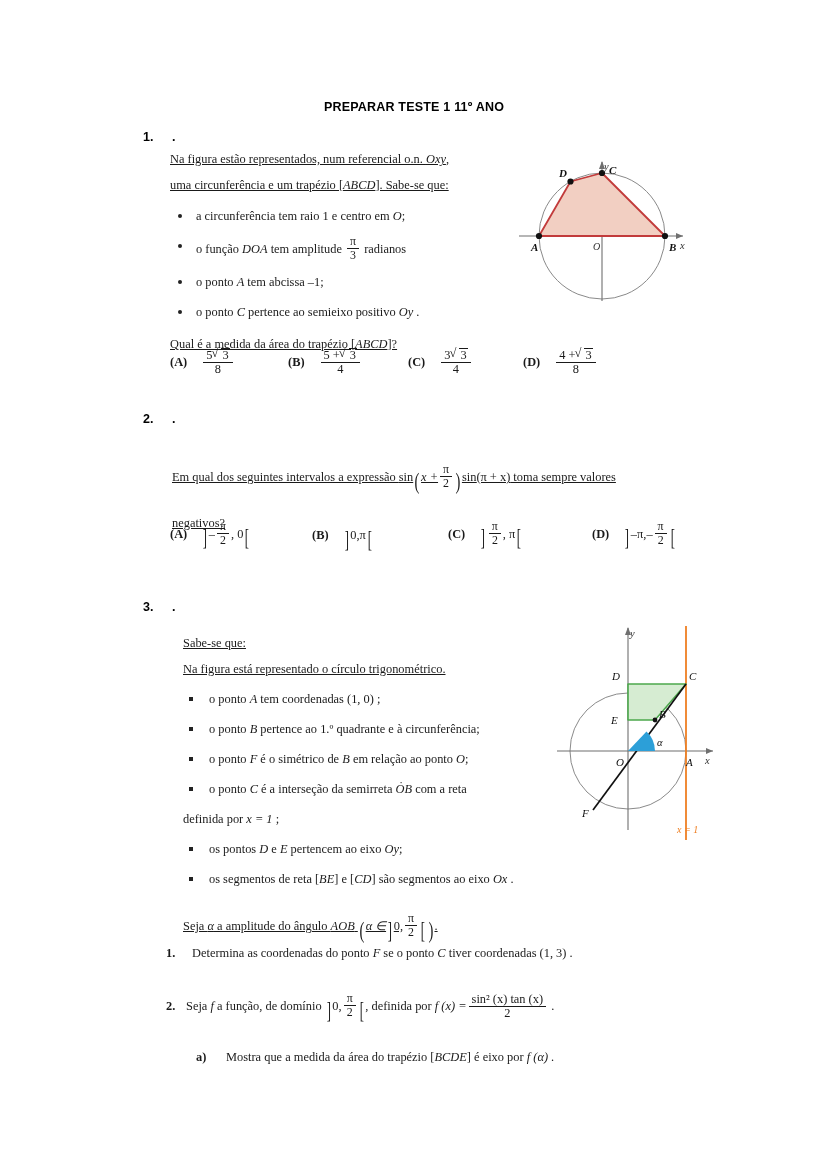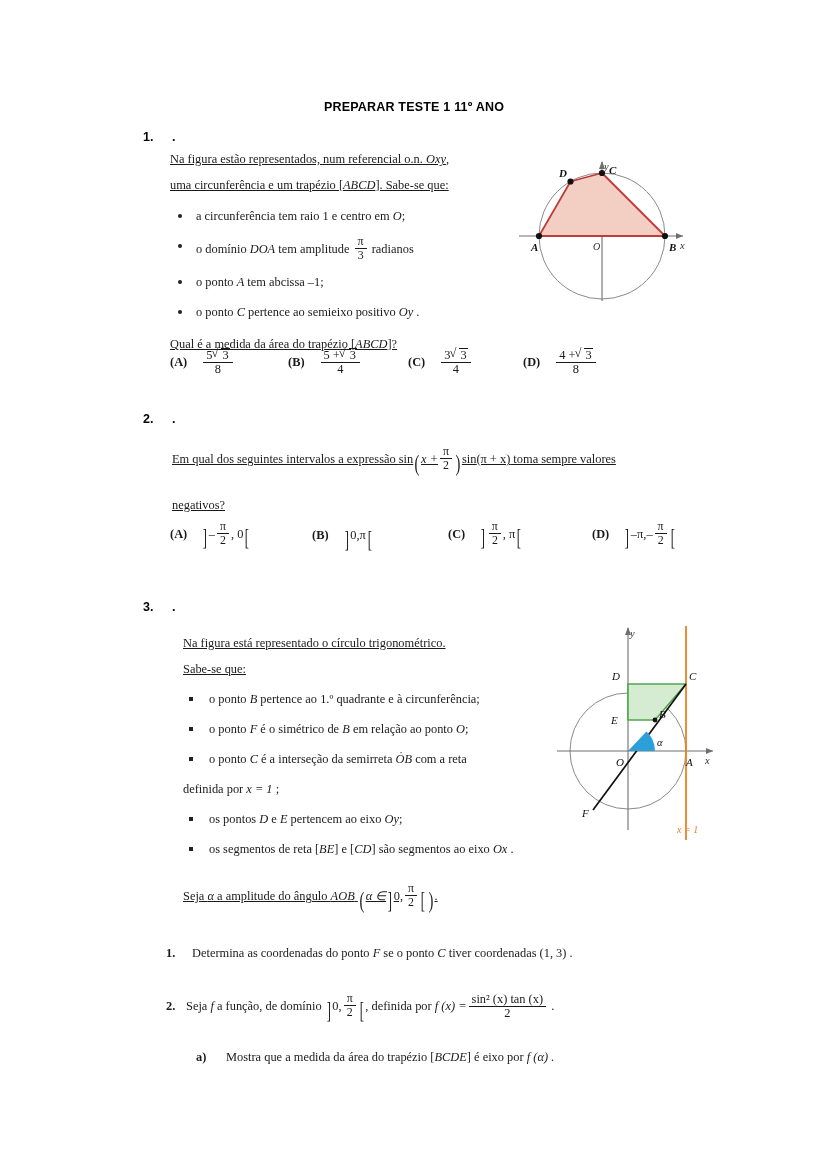--- a/index.html
+++ b/index.html
@@ -193,21 +193,21 @@
       </p>
       <p>
         <span>uma circunferência e um trapézio [</span><span class="it">ABCD</span><span>]. Sabe-se que:</span>
       </p>
 
       <ul class="bullets round" style="margin-top:3px;">
         <li>
           <span>a circunferência tem raio 1 e centro em </span><span class="it">O</span><span>;</span>
         </li>
         <li style="line-height:36px;">
-          <span>o domínio </span><span class="it">DOA</span><span> tem amplitude </span><span class="frac"><span class="num">π</span><span class="den">3</span></span><span> radianos</span>
+          <span>o função </span><span class="it">DOA</span><span> tem amplitude </span><span class="frac"><span class="num">π</span><span class="den">3</span></span><span> radianos</span>
         </li>
         <li>
           <span>o ponto </span><span class="it">A</span><span> tem abcissa –1;</span>
         </li>
         <li>
           <span>o ponto </span><span class="it">C</span><span> pertence ao semieixo positivo </span><span class="it">Oy</span><span> .</span>
         </li>
       </ul>
 
       <p style="margin-top:4px;">
@@ -255,21 +255,21 @@
         <text x="99" y="22" font-family="Liberation Serif, serif" font-size="10.5" font-style="italic" fill="#333">y</text>
         <text x="175" y="101" font-family="Liberation Serif, serif" font-size="10.5" font-style="italic" fill="#333">x</text>
       </svg>
     </div>
   </div>
 
   <div class="q-block" style="top:412px; left:0; width:828px;">
     <span class="q-num" style="left:143px; top:0;">2.</span>
     <span class="q-dot" style="left:172px; top:0;">.</span>
 
-    <div class="q-body" style="left:172px; top:26px; width:560px; text-align:justify; line-height:42px;">
+    <div class="q-body" style="left:172px; top:44px; width:560px; text-align:justify; line-height:42px;">
       <p>
         <span>Em qual dos seguintes intervalos a expressão </span><span>sin</span><span class="bigparen">(</span><span class="it">x +</span><span class="frac"><span class="num">π</span><span class="den">2</span></span><span class="bigparen">)</span><span>sin</span><span>(π + x)</span><span> toma sempre valores</span>
       </p>
       <p style="margin-top:4px;">
         <span>negativos?</span>
       </p>
     </div>
 
     <div class="options" style="top:108px;">
       <div class="opt" style="left:170px;">
@@ -285,24 +285,27 @@
         <span class="opt-label">(D)</span><span class="brk">]</span><span>–π,</span><span>–</span><span class="frac"><span class="num">π</span><span class="den">2</span></span><span class="brk">[</span>
       </div>
     </div>
   </div>
 
   <div class="q-block" style="top:600px; left:0; width:828px;">
     <span class="q-num" style="left:143px; top:0;">3.</span>
     <span class="q-dot" style="left:172px; top:0;">.</span>
 
     <div class="q-body" style="left:183px; top:30px; width:370px;">
+      <p>Sabe-se que:</p>
       <p>Na figura está representado o círculo trigonométrico.</p>
-      <p>Sabe-se que:</p>
 
       <ul class="bullets square" style="margin-top:2px;">
+        <li>
+          <span>o ponto </span><span class="it">A</span><span> tem coordenadas </span><span>(1, 0)</span><span> ;</span>
+        </li>
         <li>
           <span>o ponto </span><span class="it">B</span><span> pertence ao 1.º quadrante e à circunferência;</span>
         </li>
         <li>
           <span>o ponto </span><span class="it">F</span><span> é o simétrico de </span><span class="it">B</span><span> em relação ao ponto </span><span class="it">O</span><span>;</span>
         </li>
         <li>
           <span>o  ponto  </span><span class="it">C</span><span>  é  a  interseção  da  semirreta  </span><span class="it">ȮB</span><span> com  a  reta</span>
           <span style="display:block; margin-left:-26px;"><span>definida por </span><span class="it">x = 1</span><span> ;</span></span>
         </li>

